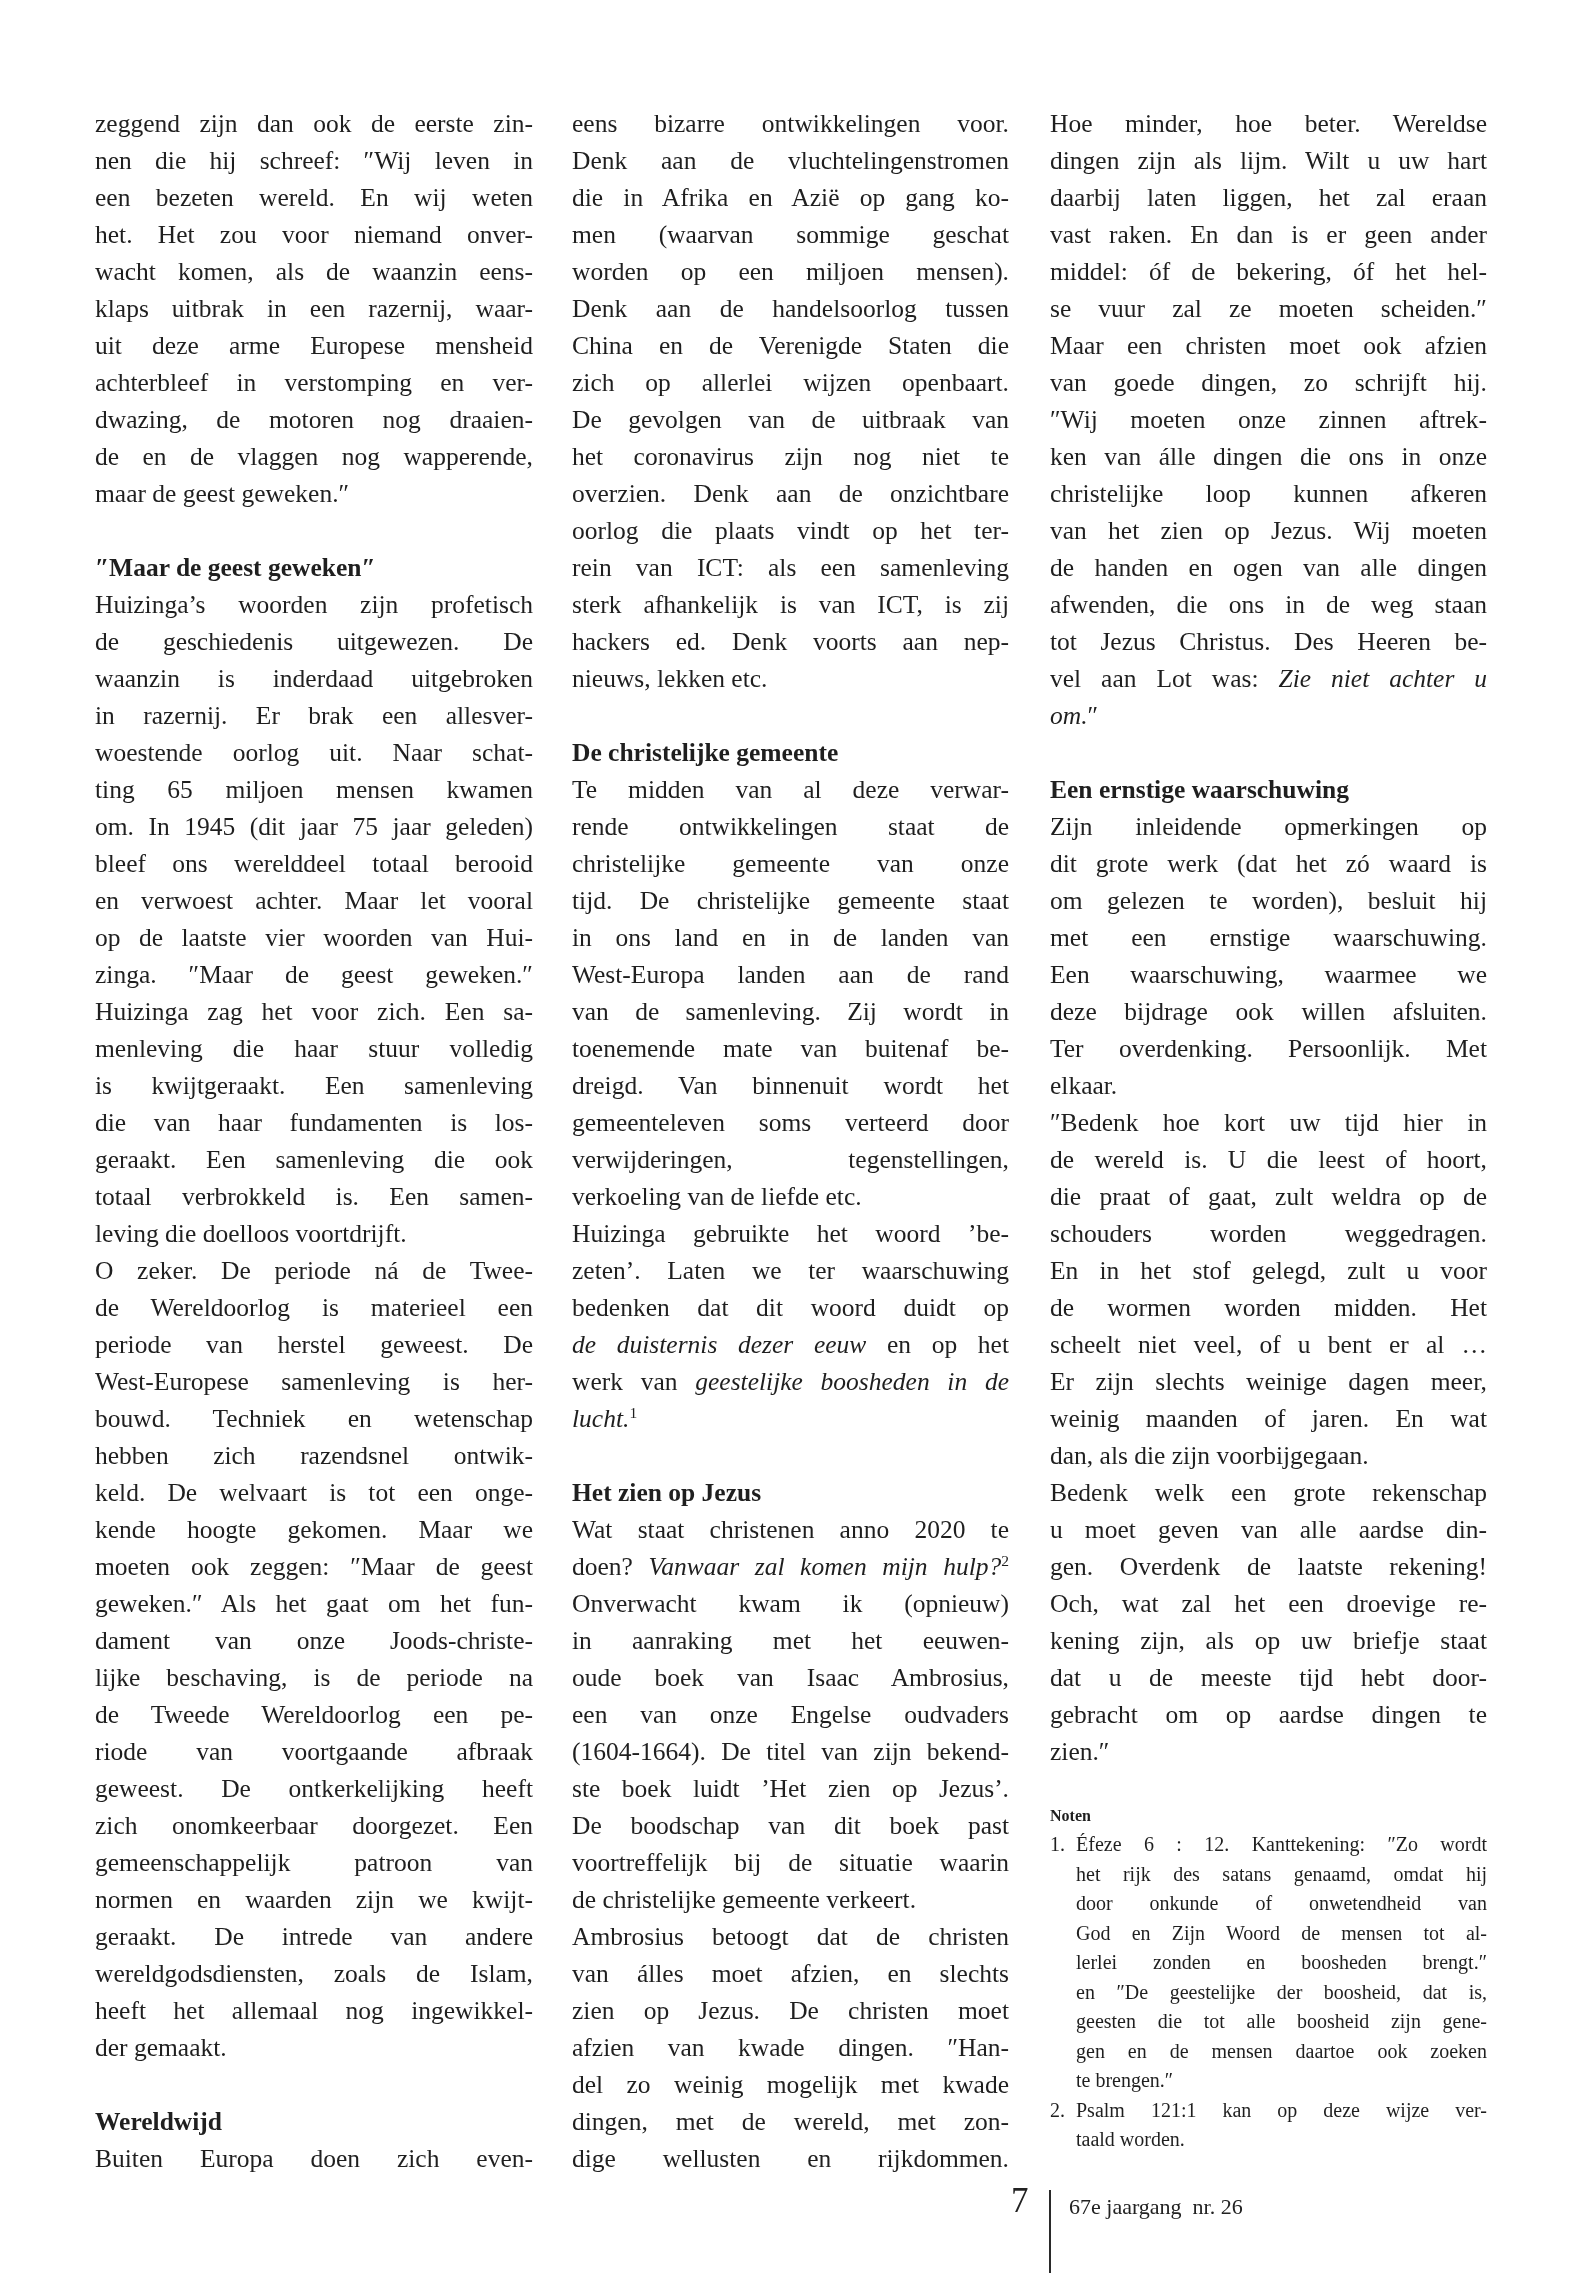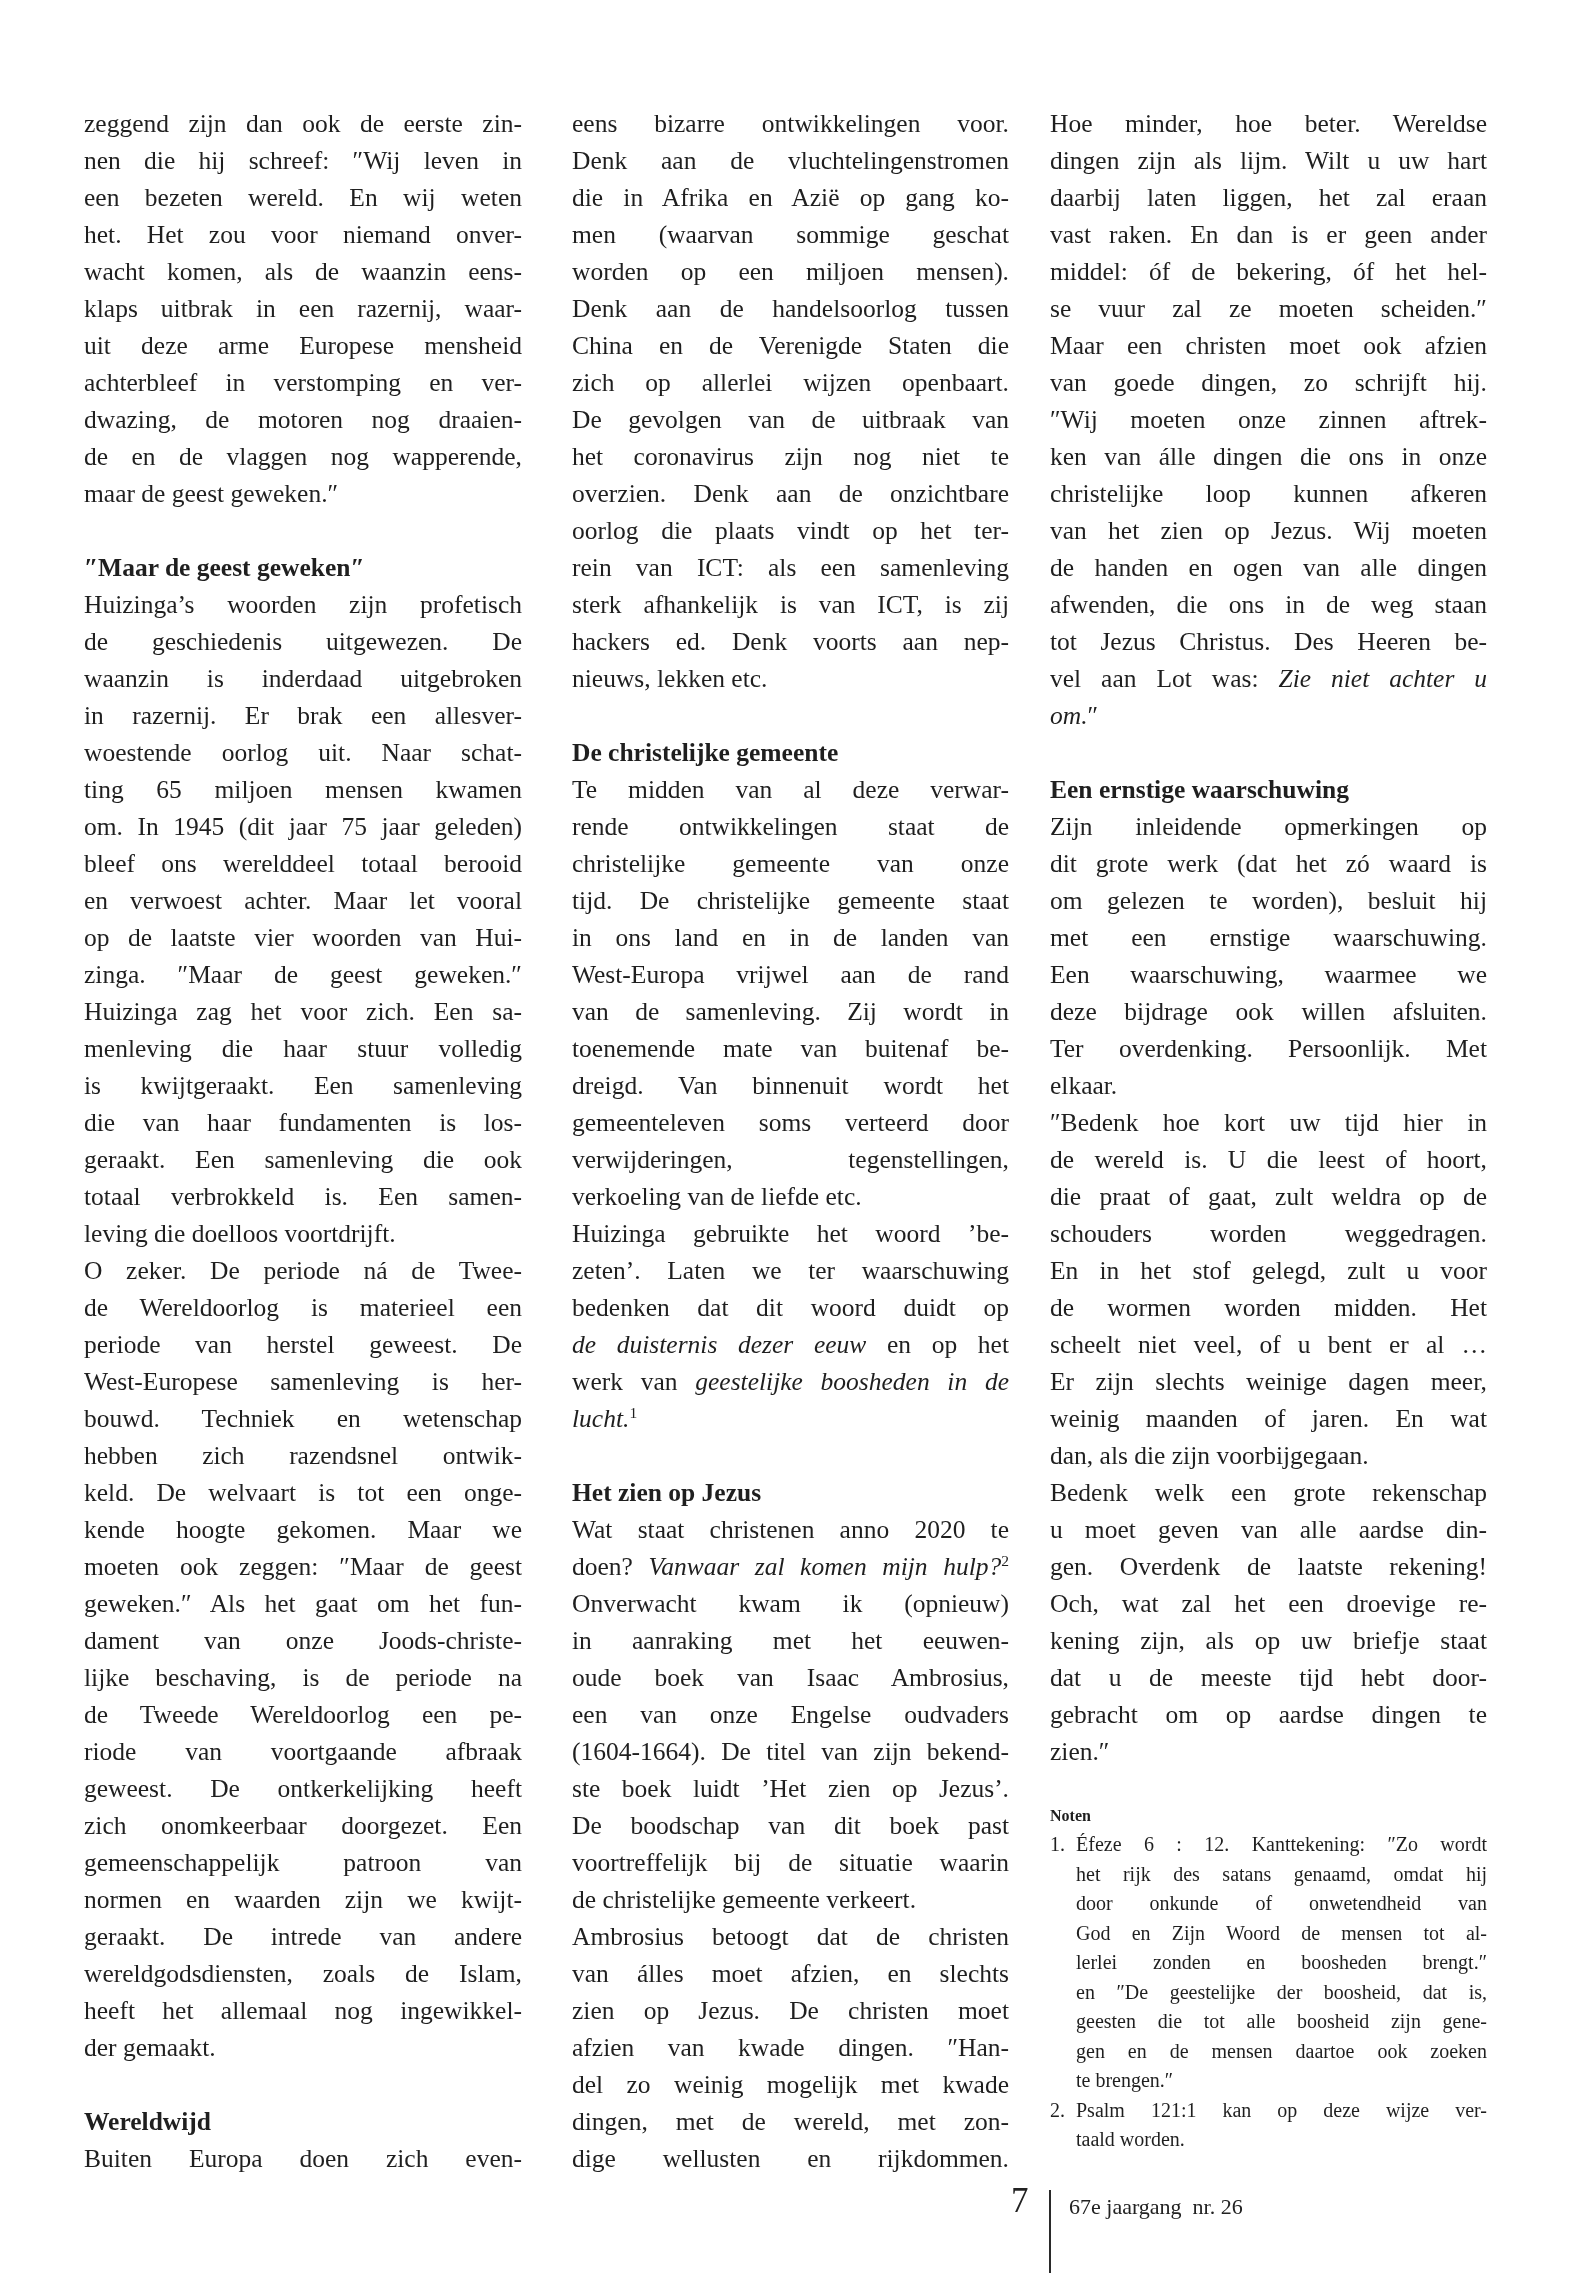--- a/index.html
+++ b/index.html
@@ -4,21 +4,21 @@
 <style>
   html, body { margin: 0; padding: 0; background: #ffffff; }
   body {
     width: 1592px; height: 2295px; position: relative; overflow: hidden;
     font-family: "Liberation Serif", "DejaVu Serif", serif;
     color: #1f1f1f;
   }
   .col {
     position: absolute; top: 105px;
   }
-  #col-left  { left: 84px;  width: 438px; }
+  #col-left  { left: 95px;  width: 438px; }
   #col-mid   { left: 572px;  width: 437px; }
   #col-right { left: 1050px; width: 437px; }
 
   .line {
     display: block; height: 37px; line-height: 37px;
     font-size: 25.5px; white-space: nowrap;
     text-align: justify; text-align-last: justify;
   }
   .line.last { text-align-last: left; }
   .line.head { font-weight: bold; text-align-last: left; }
@@ -129,21 +129,21 @@
     <span class="line">sterk afhankelijk is van ICT, is zij</span>
     <span class="line">hackers ed. Denk voorts aan nep-</span>
     <span class="line last">nieuws, lekken etc.</span>
     <span class="gap"></span>
     <span class="line head">De christelijke gemeente</span>
     <span class="line">Te midden van al deze verwar-</span>
     <span class="line">rende ontwikkelingen staat de</span>
     <span class="line">christelijke gemeente van onze</span>
     <span class="line">tijd. De christelijke gemeente staat</span>
     <span class="line">in ons land en in de landen van</span>
-    <span class="line">West-Europa vrijwel aan de rand</span>
+    <span class="line">West-Europa landen aan de rand</span>
     <span class="line">van de samenleving. Zij wordt in</span>
     <span class="line">toenemende mate van buitenaf be-</span>
     <span class="line">dreigd. Van binnenuit wordt het</span>
     <span class="line">gemeenteleven soms verteerd door</span>
     <span class="line">verwijderingen, tegenstellingen,</span>
     <span class="line last">verkoeling van de liefde etc.</span>
     <span class="line">Huizinga gebruikte het woord ’be-</span>
     <span class="line">zeten’. Laten we ter waarschuwing</span>
     <span class="line">bedenken dat dit woord duidt op</span>
     <span class="line"><span class="it">de duisternis dezer eeuw</span><span> en op het</span></span>

